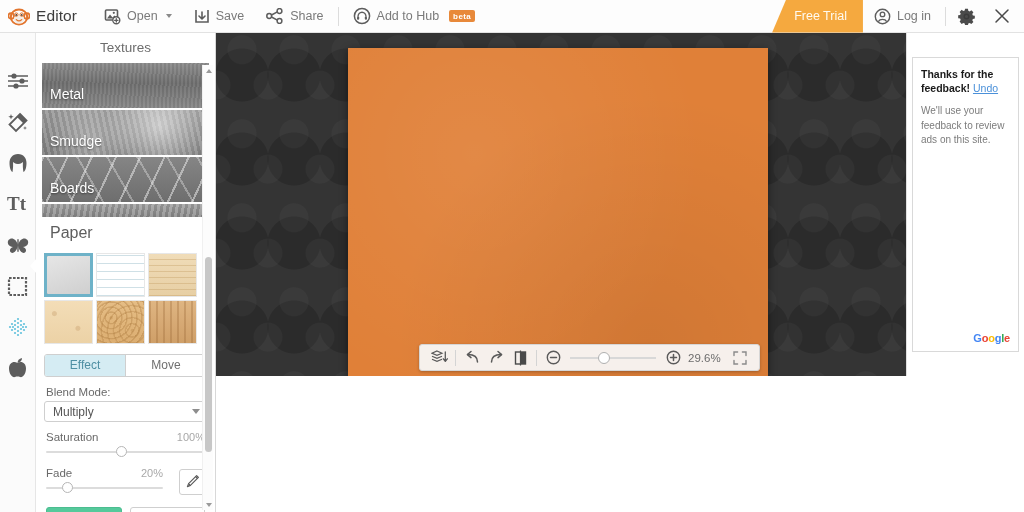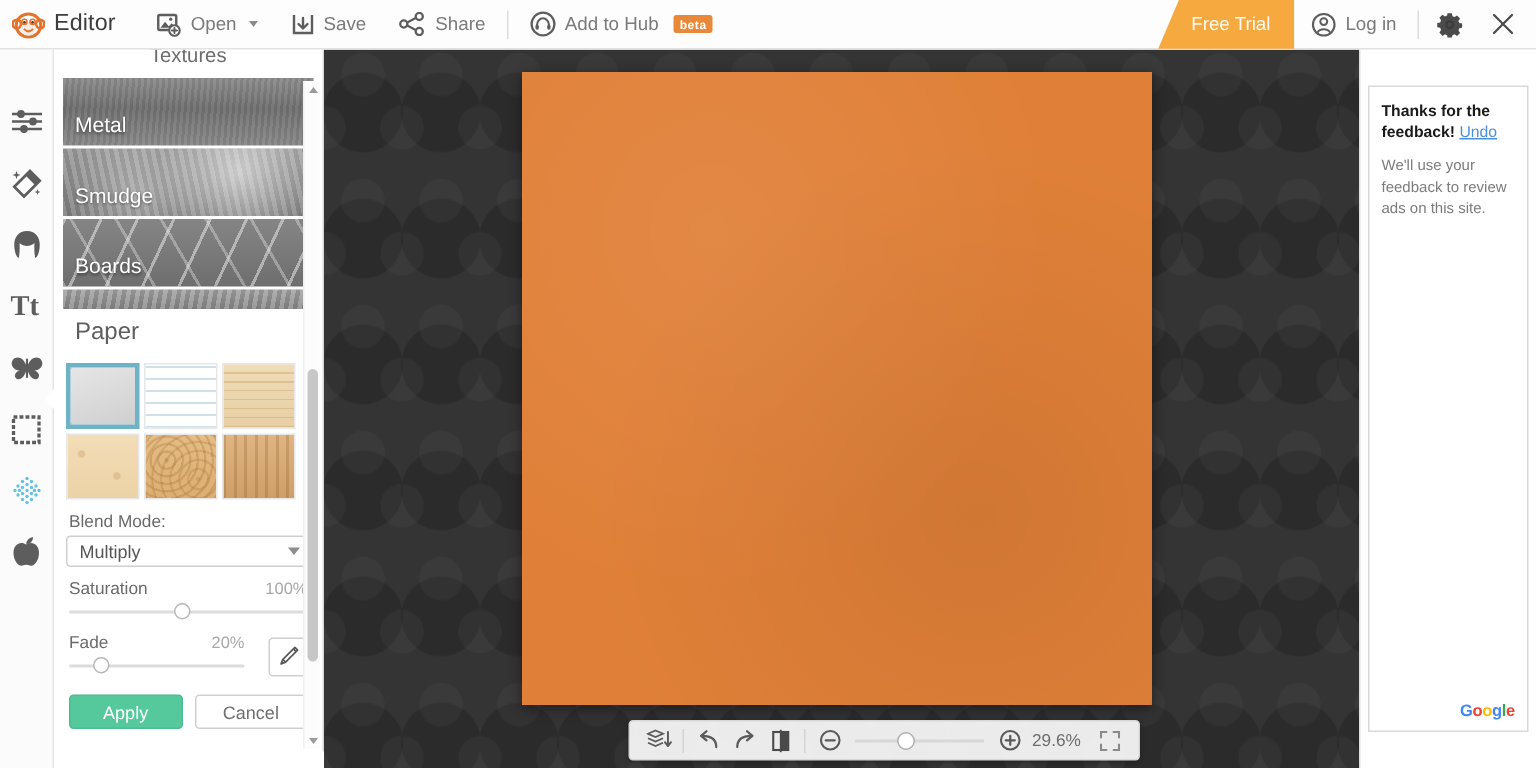--- a/index.html
+++ b/index.html
@@ -2,21 +2,21 @@
 <html><head>
 <meta charset="utf-8">
 <style>
   * { box-sizing: border-box; margin: 0; padding: 0; }
   html, body {
     width: 1024px; height: 512px;
     overflow: hidden;
     font-family: "Liberation Sans", sans-serif;
     background: #fff;
   }
-  #app { position: relative; width: 1024px; height: 512px; border-radius: 16px; }
+  #app { position: relative; width: 1024px; height: 376px; border-radius: 16px; }
 
   
   .topbar {
     position: absolute; left: 0; top: 0; width: 1024px; height: 33px;
     background: #fdfdfd;
     border-bottom: 1px solid #e2e2e2;
     display: flex; align-items: center;
     z-index: 40;
   }
   .tb-item {
@@ -62,21 +62,21 @@
   }
   .rail-ico {
     width: 26px; height: 26px; display: flex; align-items: center;
     justify-content: center; cursor: pointer; color: #5d5d5d;
   }
   .rail-ico.active { color: #63c2dd; }
   .rail-ico svg { display: block; }
 
   
   .panel {
-    position: absolute; left: 36px; top: 22px; width: 180px; height: 479px;
+    position: absolute; left: 36px; top: 33px; width: 180px; height: 479px;
     background: #fff; border-right: 1px solid #d8d8d8;
     z-index: 25; overflow: hidden;
   }
   .panel-title {
     height: 30px; line-height: 30px; text-align: center;
     font-size: 13.5px; color: #6d6d6d; background: #fff;
   }
   .panel-body {
     position: absolute; top: 30px; left: 0; right: 0; bottom: 0;
     overflow: hidden;
@@ -526,20 +526,24 @@
 
       <div class="thumbs">
         <div class="thumb t1 sel"></div>
         <div class="thumb t2"></div>
         <div class="thumb t3"></div>
         <div class="thumb t4"></div>
         <div class="thumb t5"></div>
         <div class="thumb t6"></div>
       </div>
 
+      <div class="seg">
+        <div class="seg-btn on">Effect</div>
+        <div class="seg-btn">Move</div>
+      </div>
 
       <div class="ctl-label">Blend Mode:</div>
       <div class="select">
         <span>Multiply</span>
         <span class="caret"></span>
       </div>
 
       <div class="slider-row">
         <div class="slider-head">
           <span class="nm">Saturation</span>

